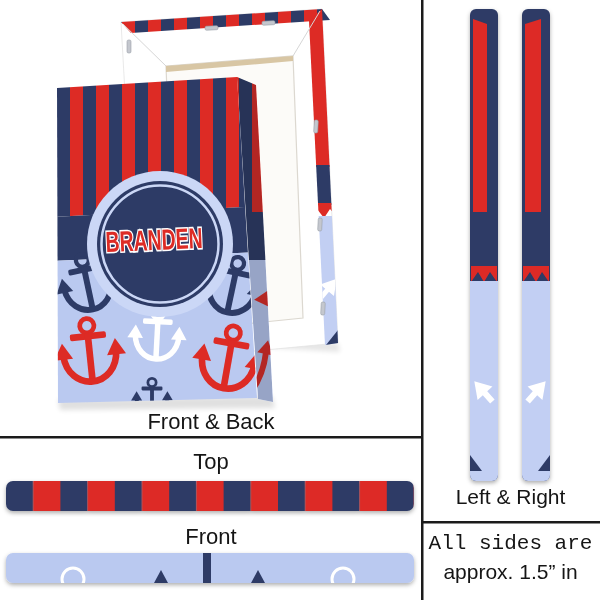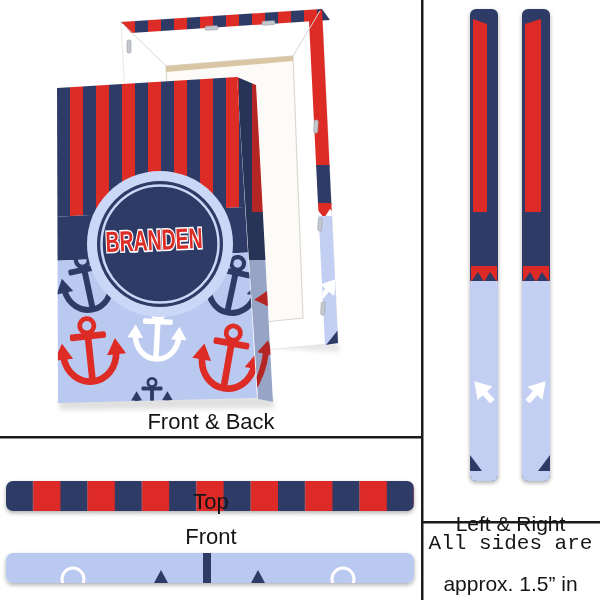--- a/index.html
+++ b/index.html
@@ -176,19 +176,19 @@
       <g transform="translate(537,391) rotate(42)">
         <polygon points="0,-13 -10,3 10,3" fill="#fff"></polygon>
             <rect x="-3" y="1" width="6" height="13" fill="#fff"></rect>
       </g>
       <polygon points="550,455 538,471 550,471" style="fill:var(--navy)"></polygon>
     </g>
   </g>
 </svg>
 
 <div class="cap cap-left" style="top:409px;">Front &amp; Back</div>
-<div class="cap cap-left" style="top:449px;margin-top:40px;">Top</div>
+<div class="cap cap-left" style="top:449px;">Top</div>
 <div class="cap cap-left" style="top:524px;">Front</div>
-<div class="cap cap-right" style="top:512px;">Left &amp; Right</div>
+<div class="cap cap-right" style="top:485px;">Left &amp; Right</div>
 <div class="cap cap-right" style="top:532px;font-family:Liberation Mono, monospace;">All sides are</div>
-<div class="cap cap-right" style="top:560px;margin-top:12px;">approx. 1.5” in</div>
+<div class="cap cap-right" style="top:560px;">approx. 1.5” in</div>
 
 </div>
 
 </body></html>

